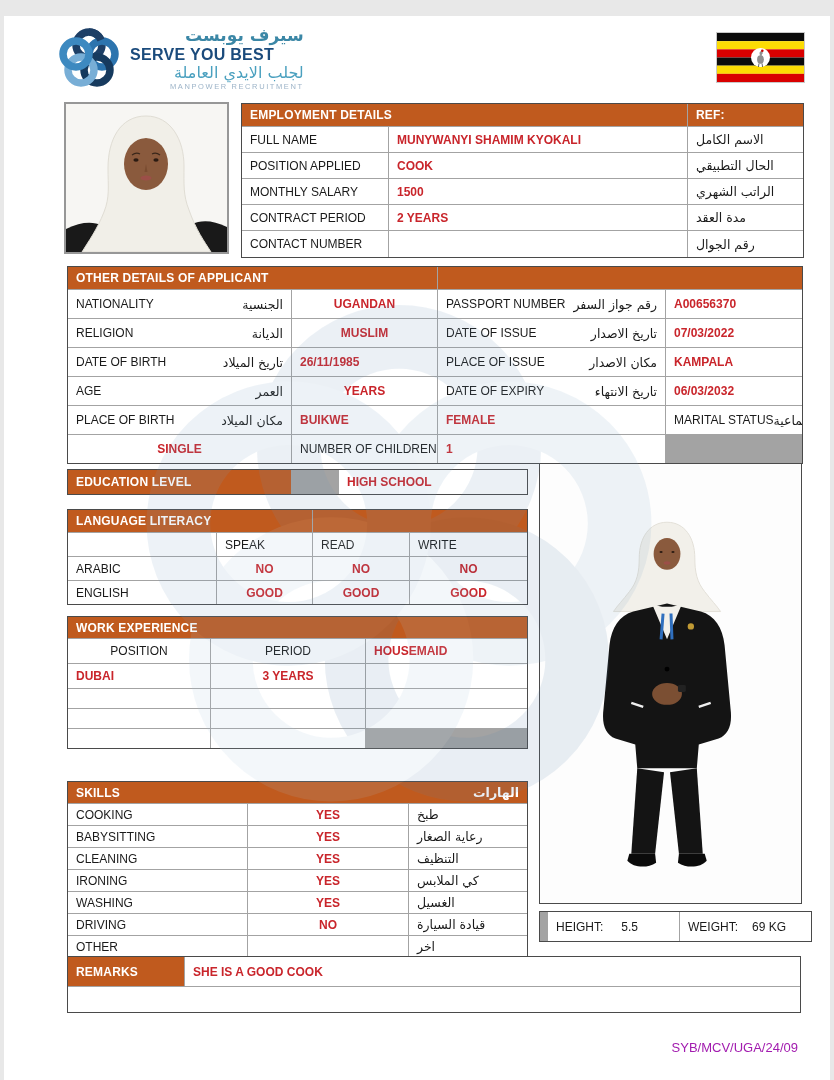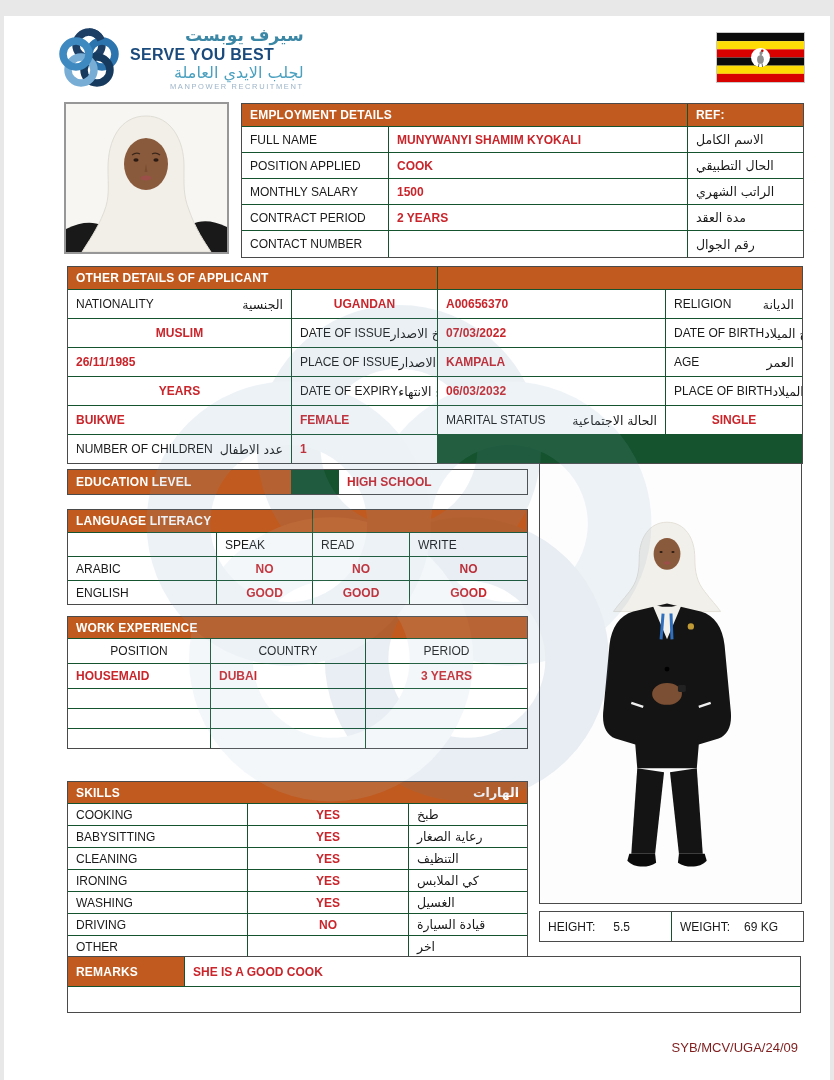--- a/index.html
+++ b/index.html
@@ -2,21 +2,21 @@
 <html><head>
 <meta charset="utf-8">
 <style>
   html,body{margin:0;padding:0;background:#e8e8e8;}
   .page{
     position:relative; width:826px; height:1080px; background:#ffffff;
     margin:16px auto; overflow:hidden;
     font-family:"Liberation Sans", sans-serif; color:#1a1a1a;
   }
   
-  .tbl{position:absolute; display:grid; gap:1px; background:#14532d; border:1px solid #4a4a4a;}
+  .tbl{position:absolute; display:grid; gap:1px; background:#a3a3a3; border:1px solid #4a4a4a;}
   .c{background:#fff; display:flex; align-items:center; padding:0 8px; font-size:12px; white-space:nowrap; overflow:hidden;}
   .hd{background:#c05a1e; color:#fff; font-weight:700; font-size:12px; letter-spacing:.2px;}
   .val{color:#c9252b; font-weight:700;}
   .ctr{justify-content:center; padding:0 2px;}
   .rgt{justify-content:flex-end;}
   .between{justify-content:space-between;}
   .ar{direction:rtl; font-family:"DejaVu Sans", sans-serif; font-size:12.5px;}
   .sp2{grid-column:span 2;}
   .sp3{grid-column:span 3;}
   
@@ -26,21 +26,21 @@
   .logo-title{color:#1b4b7c; font-weight:700; font-size:16px; letter-spacing:.3px;}
   .logo-ar-sub{color:#4aa0bf; font-size:16px; direction:rtl; font-family:"DejaVu Sans",sans-serif;}
   .logo-sub{color:#9db4c8; font-size:7.5px; letter-spacing:1.6px; margin-top:1px;padding-left:40px;}
   .flag{position:absolute; left:712px; top:16px; width:89px; height:51px; border:1px solid #c9c9c9; box-sizing:border-box;}
   
   .portrait{position:absolute; left:60px; top:86px; width:165px; height:152px; border:2px solid #979797; box-sizing:border-box; background:#f7f6f3;}
   .fullbody{position:absolute; left:535px; top:447px; width:263px; height:441px; border:1px solid #4a4a4a; box-sizing:border-box; background:#fdfdfd;}
   
   .watermark{position:absolute; left:115px; top:270px; width:560px; height:560px; opacity:.13; pointer-events:none; z-index:6;}
   
-  .footer{position:absolute; left:500px; top:1024px; width:294px; text-align:right; font-size:13px; color:#7f1d1d;}
+  .footer{position:absolute; left:500px; top:1024px; width:294px; text-align:right; font-size:13px; color:#a21caf;}
   svg{display:block;}
 </style>
 </head>
 <body>
 
 <div class="page">
 
   <div class="logo">
     <span>
       <svg width="66" height="66" viewBox="0 0 66 66" fill="none">
@@ -121,20 +121,24 @@
 
   <div class="tbl" style="left:63px; top:250px; width:734px; grid-template-columns:223px 145px 227px 1fr; grid-template-rows:22px 28px 28px 28px 28px 28px 28px;">
     <div class="c hd sp2">OTHER DETAILS OF APPLICANT</div>
     <div class="c hd sp2"></div>
 
     <div class="c between">
       <span>NATIONALITY</span>
       <span class="ar">الجنسية</span>
     </div>
     <div class="c val ctr">UGANDAN</div>
+    <div class="c between">
+      <span>PASSPORT NUMBER</span>
+      <span class="ar">رقم جواز السفر</span>
+    </div>
     <div class="c val">A00656370</div>
 
     <div class="c between">
       <span>RELIGION</span>
       <span class="ar">الديانة</span>
     </div>
     <div class="c val ctr">MUSLIM</div>
     <div class="c between">
       <span>DATE OF ISSUE</span>
       <span class="ar">تاريخ الاصدار</span>
@@ -204,21 +208,20 @@
     <div class="c">ENGLISH</div>
     <div class="c val ctr">GOOD</div>
     <div class="c val ctr">GOOD</div>
     <div class="c val ctr">GOOD</div>
   </div>
 
   <div class="tbl" style="left:63px; top:600px; width:459px; grid-template-columns:142px 154px 1fr; grid-template-rows:21px 24px 24px 19px 19px 19px;">
     <div class="c hd sp3">WORK EXPERIENCE</div>
 
     <div class="c ctr">POSITION</div>
-    <div class="c ctr">COUNTRY</div>
     <div class="c ctr">PERIOD</div>
 
     <div class="c val">HOUSEMAID</div>
     <div class="c val">DUBAI</div>
     <div class="c val ctr">3 YEARS</div>
 
     <div class="c"></div>
     <div class="c"></div>
     <div class="c"></div>
     <div class="c"></div>
@@ -281,21 +284,21 @@
       <path d="M92,240 l12,4 M172,240 l-12,4" stroke="#efefef" stroke-width="2.5"></path>
       <ellipse cx="128" cy="231" rx="15" ry="11" fill="#7b4f33"></ellipse>
       <rect x="139" y="222" width="8" height="7" rx="1.5" fill="#222"></rect>
       <path d="M98,306 L92,392 L116,392 L125,310 Z" fill="#141414"></path>
       <path d="M158,306 L164,392 L140,392 L131,310 Z" fill="#141414"></path>
       <path d="M90,392 L116,392 L117,401 C108,407 94,406 88,399 Z" fill="#0b0b0b"></path>
       <path d="M166,392 L140,392 L139,401 C148,407 162,406 168,399 Z" fill="#0b0b0b"></path>
     </svg>
   </div>
 
-  <div class="tbl" style="left:535px; top:895px; width:263px; grid-template-columns:1fr 1fr; grid-template-rows:29px;">
+  <div class="tbl" style="left:535px; top:895px; width:263px; grid-template-columns:1fr 1fr; grid-template-rows:29px;padding-left:8px;">
     <div class="c">
       <span>HEIGHT:</span>
       <span style="width:18px"></span>
       <span>5.5</span>
     </div>
     <div class="c">
       <span>WEIGHT:</span>
       <span style="width:14px"></span>
       <span>69 KG</span>
     </div>

